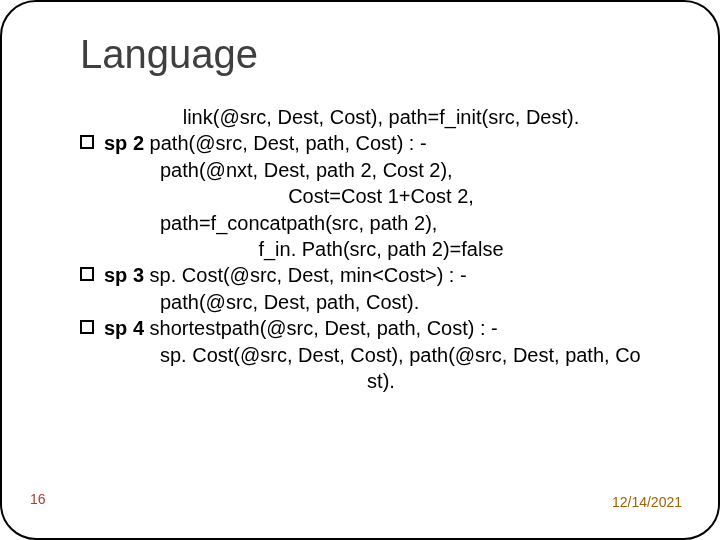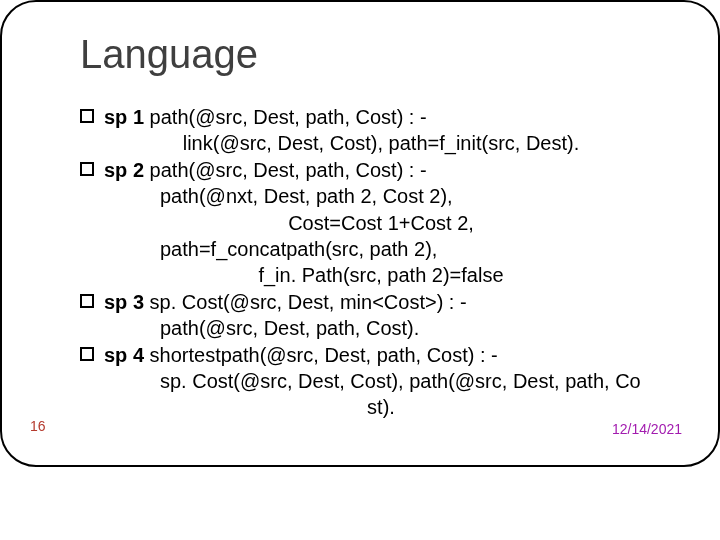--- a/index.html
+++ b/index.html
@@ -7,21 +7,21 @@
     padding: 0;
     width: 720px;
     height: 540px;
     background: #fff;
     font-family: Arial, Helvetica, sans-serif;
     overflow: hidden;
   }
   .slide {
     position: relative;
     width: 720px;
-    height: 467px;
+    height: 540px;
     box-sizing: border-box;
     border: 2px solid #000;
     border-radius: 36px;
     background: #fff;
   }
   .title {
     position: absolute;
     left: 78px;
     top: 30px;
     font-size: 40px;
@@ -66,37 +66,33 @@
     left: 28px;
     bottom: 31px;
     font-size: 14px;
     color: #b53a2e;
   }
   .date {
     position: absolute;
     right: 36px;
     bottom: 28px;
     font-size: 14px;
-    color: #a21caf;
+    color: #a16207;
   }
   .nowrap { white-space: nowrap; }
 </style>
 </head>
 <body>
 
 <div class="slide">
 
   <div class="title">Language</div>
 
   <div class="body">
 
-    <div class="row bullet-row nowrap">
-      <span class="square"></span>
-      <span class="bold">sp 1</span><span> path(@src, Dest, path, Cost) : -</span>
-    </div>
     <div class="row indent1">link(@src, Dest, Cost),         path=f_init(src, Dest).</div>
 
     <div class="row bullet-row nowrap">
       <span class="square"></span>
       <span class="bold">sp 2</span><span>  path(@src, Dest, path, Cost) : -</span>
     </div>
     <div class="row indent2">path(@nxt, Dest, path 2, Cost 2),</div>
     <div class="row indent1">Cost=Cost 1+Cost 2,</div>
     <div class="row indent2">path=f_concatpath(src, path 2),</div>
     <div class="row indent1">f_in. Path(src, path 2)=false</div>

